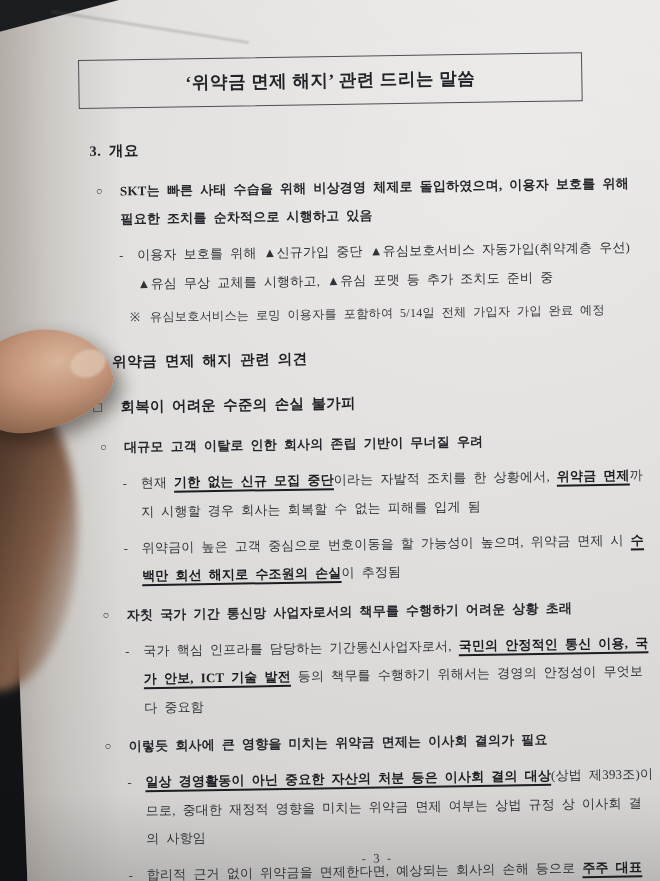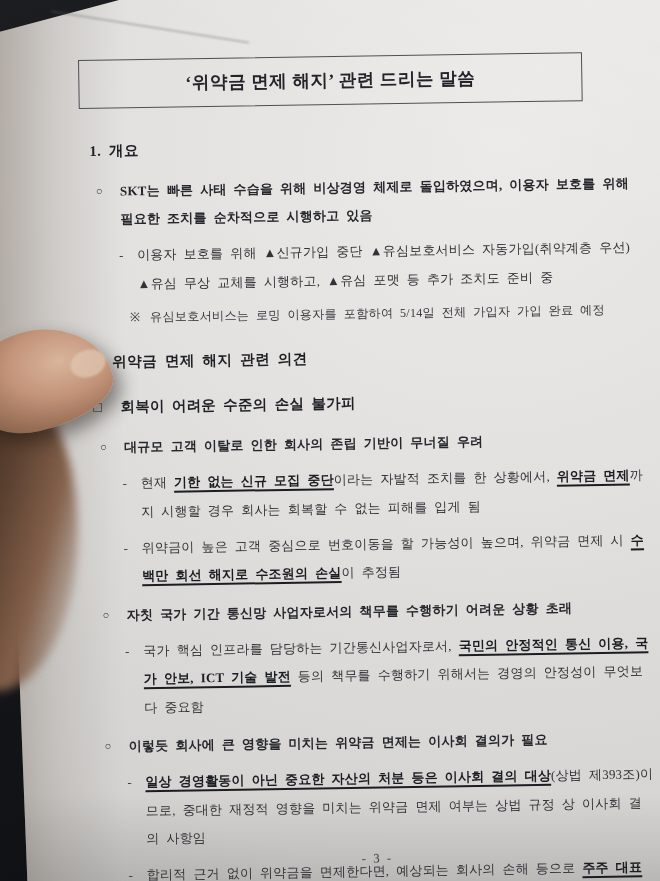--- a/index.html
+++ b/index.html
@@ -79,21 +79,21 @@
 
 <div class="photo">
   <div class="paper"></div>
   <div class="crease"></div>
 
   <div class="doc">
     <div class="titlebox">
       <span>‘위약금 면제 해지’ 관련 드리는 말씀</span>
     </div>
     <div class="body-lines">
-        <div class="line h1"><span><span>1. 개요</span></span></div>
+        <div class="line h1"><span><span>3. 개요</span></span></div>
         <div class="line bullet-circle"><span class="marker">○</span><span><span>SKT는 빠른 사태 수습을 위해 비상경영 체제로 돌입하였으며, 이용자 보호를 위해 필요한 조치를 순차적으로 시행하고 있음</span></span></div>
         <div class="line bullet-dash"><span class="marker">-</span><span><span>이용자 보호를 위해 ▲신규가입 중단 ▲유심보호서비스 자동가입(취약계층 우선) ▲유심 무상 교체를 시행하고, ▲유심 포맷 등 추가 조치도 준비 중</span></span></div>
         <div class="line note"><span class="marker">※</span><span><span>유심보호서비스는 로밍 이용자를 포함하여 5/14일 전체 가입자 가입 완료 예정</span></span></div>
         <div class="line h1"><span><span>2. 위약금 면제 해지 관련 의견</span></span></div>
         <div class="line box-heading"><span class="marker">□</span><span><span>회복이 어려운 수준의 손실 불가피</span></span></div>
         <div class="line bullet-circle"><span class="marker">○</span><span><span>대규모 고객 이탈로 인한 회사의 존립 기반이 무너질 우려</span></span></div>
         <div class="line bullet-dash"><span class="marker">-</span><span><span>현재 </span><span class="seg-b seg-u">기한 없는 신규 모집 중단</span><span>이라는 자발적 조치를 한 상황에서, </span><span class="seg-b seg-u">위약금 면제</span><span>까지 시행할 경우 회사는 회복할 수 없는 피해를 입게 됨</span></span></div>
         <div class="line bullet-dash"><span class="marker">-</span><span><span>위약금이 높은 고객 중심으로 번호이동을 할 가능성이 높으며, 위약금 면제 시 </span><span class="seg-b seg-u">수백만 회선 해지로 수조원의 손실</span><span>이 추정됨</span></span></div>
         <div class="line bullet-circle"><span class="marker">○</span><span><span>자칫 국가 기간 통신망 사업자로서의 책무를 수행하기 어려운 상황 초래</span></span></div>
         <div class="line bullet-dash"><span class="marker">-</span><span><span>국가 핵심 인프라를 담당하는 기간통신사업자로서, </span><span class="seg-b seg-u">국민의 안정적인 통신 이용, 국가 안보, ICT 기술 발전</span><span> 등의 책무를 수행하기 위해서는 경영의 안정성이 무엇보다 중요함</span></span></div>

